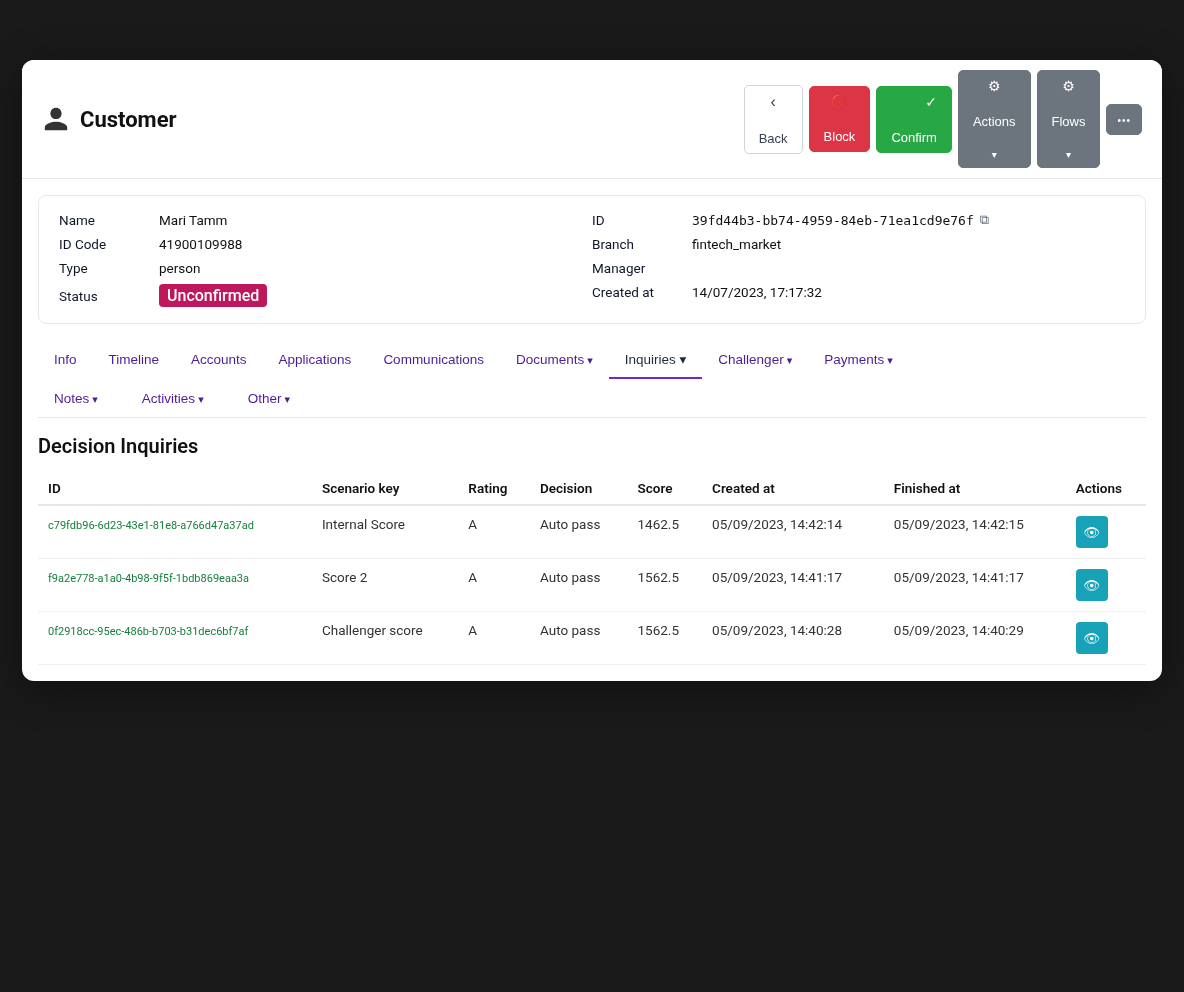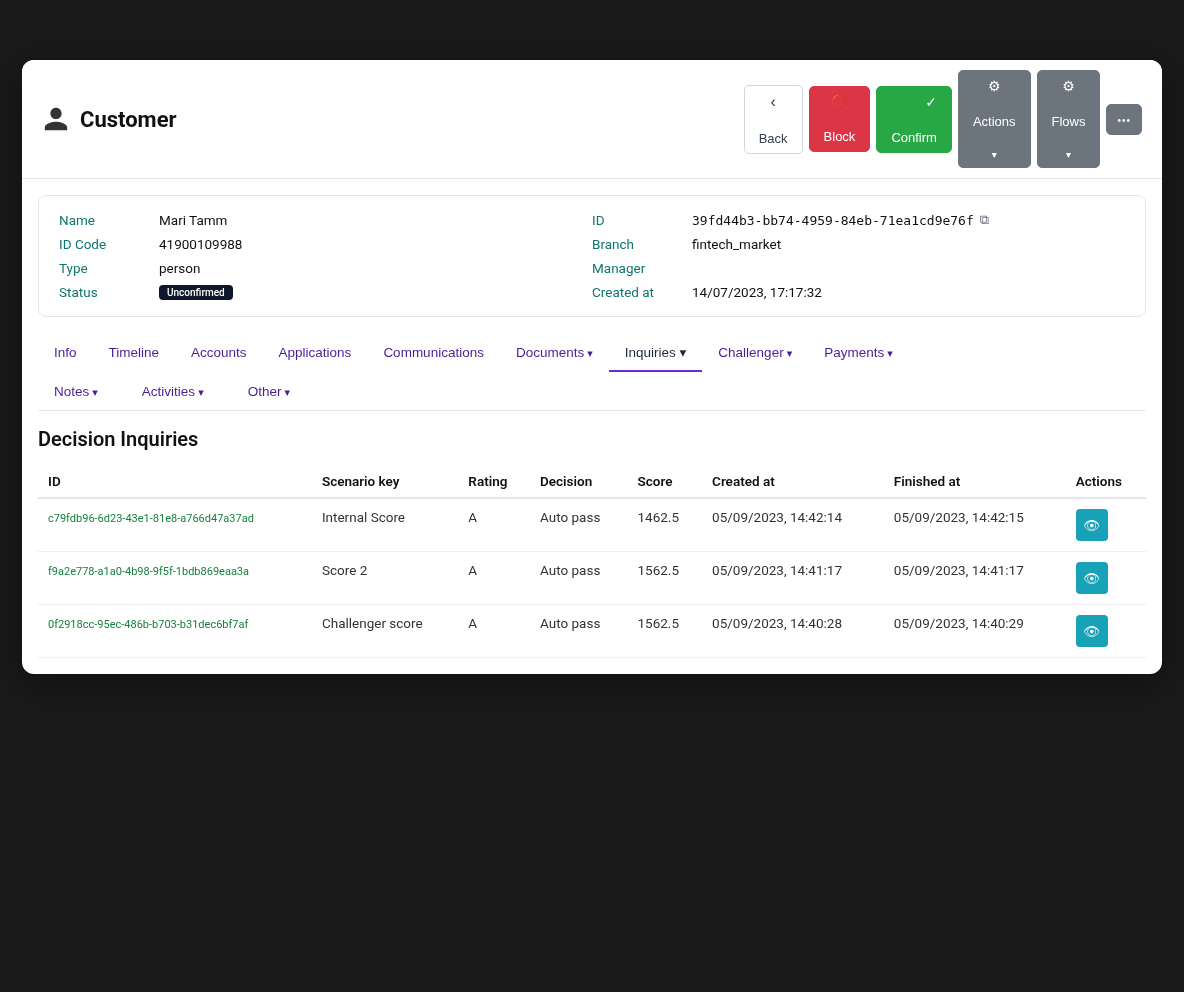--- a/index.html
+++ b/index.html
@@ -113,41 +113,41 @@
       display: flex;
       flex-direction: column;
       gap: 8px;
     }
     .info-row {
       display: flex;
       align-items: center;
       gap: 0;
     }
     .info-label {
-      color: #0f766e;
+      color: #0f172a;
       font-size: 13.5px;
       min-width: 100px;
       font-weight: 400;
     }
     .info-value {
       color: #111;
       font-size: 13.5px;
     }
     .info-id-value {
       color: #111;
       font-size: 13px;
       font-family: monospace;
     }
     .badge-unconfirmed {
       display: inline-block;
-      background: #0f172a;
+      background: #be185d;
       color: #fff;
       border-radius: 4px;
       padding: 2px 8px;
-      font-size: 10px;
+      font-size: 16px;
       font-weight: 500;
     }
     .copy-icon {
       display: inline-block;
       margin-left: 6px;
       cursor: pointer;
       color: #6b7280;
       font-size: 13px;
     }
     

